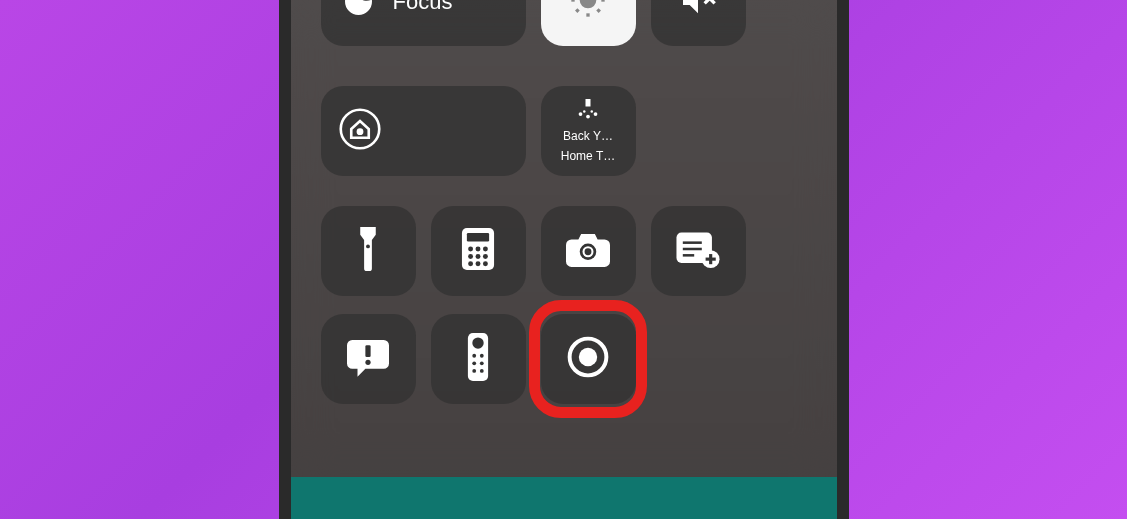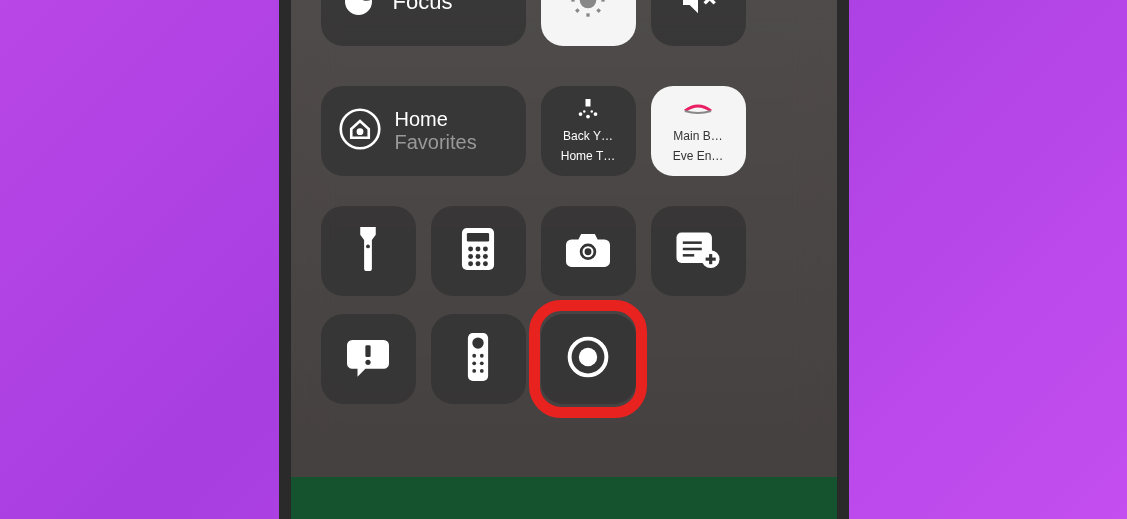--- a/index.html
+++ b/index.html
@@ -9,21 +9,21 @@
       background: linear-gradient(135deg, #b946e6 0%, #a83ee0 40%, #c44ef0 100%);
       display: flex;
       justify-content: center;
       align-items: flex-start;
       font-family: -apple-system, BlinkMacSystemFont, "Segoe UI", sans-serif;
       overflow: hidden;
     }
     .phone-frame {
       width: 570px;
       height: 519px;
-      background: #14532d;
+      background: #0f766e;
       border-left: 12px solid #2a2a2a;
       border-right: 12px solid #2a2a2a;
       position: relative;
       overflow: hidden;
     }
     .screen {
       width: 100%;
       height: 100%;
       background: linear-gradient(180deg, #5a5555 0%, #4a4545 100%);
       padding: 0 30px;
@@ -196,48 +196,34 @@
 
       <div class="row" style="margin-top: 40px;">
         <div class="tile home-tile">
           <span>
             <svg width="42" height="42" viewBox="0 0 24 24" fill="none" stroke="#fff" stroke-width="1.5">
                 <circle cx="12" cy="12" r="11"></circle>
                 <path d="M7 12 L12 7.5 L17 12 L17 17 L7 17 Z" fill="none"></path>
                 <circle cx="12" cy="13.5" r="1.2" fill="#fff"></circle>
               </svg>
           </span>
-          <div class="home-labels">
-            <span class="home-title">Home</span>
-            <span class="home-subtitle">Favorites</span>
-          </div>
         </div>
         <div class="tile scene-tile">
           <span>
             <svg class="scene-icon" viewBox="0 0 24 16" fill="#fff">
                 <rect x="10" y="0" width="4" height="6"></rect>
                 <circle cx="6" cy="12" r="1.5"></circle>
                 <circle cx="12" cy="14" r="1.5"></circle>
                 <circle cx="18" cy="12" r="1.5"></circle>
                 <circle cx="9" cy="10" r="1"></circle>
                 <circle cx="15" cy="10" r="1"></circle>
               </svg>
           </span>
           <span class="scene-line scene-line-white">Back Y…</span>
           <span class="scene-line scene-line-white">Home T…</span>
-        </div>
-        <div class="tile scene-tile scene-tile-white">
-          <span>
-            <svg class="scene-icon" viewBox="0 0 30 12">
-                <path d="M 2 8 Q 15 -2 28 8" stroke="#e91e63" stroke-width="3" fill="none"></path>
-                <path d="M 2 8 Q 15 12 28 8" stroke="#888" stroke-width="2" fill="none"></path>
-              </svg>
-          </span>
-          <span class="scene-line scene-line-dark">Main B…</span>
-          <span class="scene-line scene-line-dark">Eve En…</span>
         </div>
       </div>
 
       <div class="row" style="margin-top: 30px;">
         <div class="tile tile-square">
           <span>
             <svg width="28" height="44" viewBox="0 0 20 34" fill="#fff">
                 <path d="M4 0 h12 v6 l-3 4 v22 a2 2 0 0 1 -2 2 h-2 a2 2 0 0 1 -2 -2 v-22 l-3 -4 z"></path>
                 <circle cx="10" cy="15" r="1.5" fill="#333"></circle>
               </svg>

